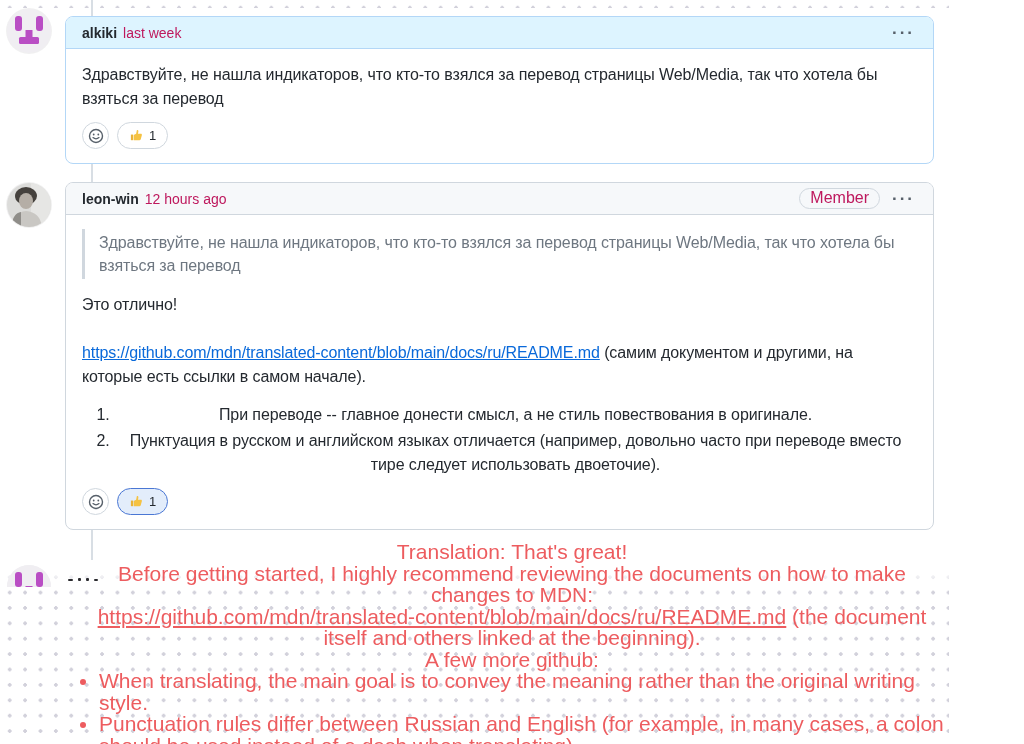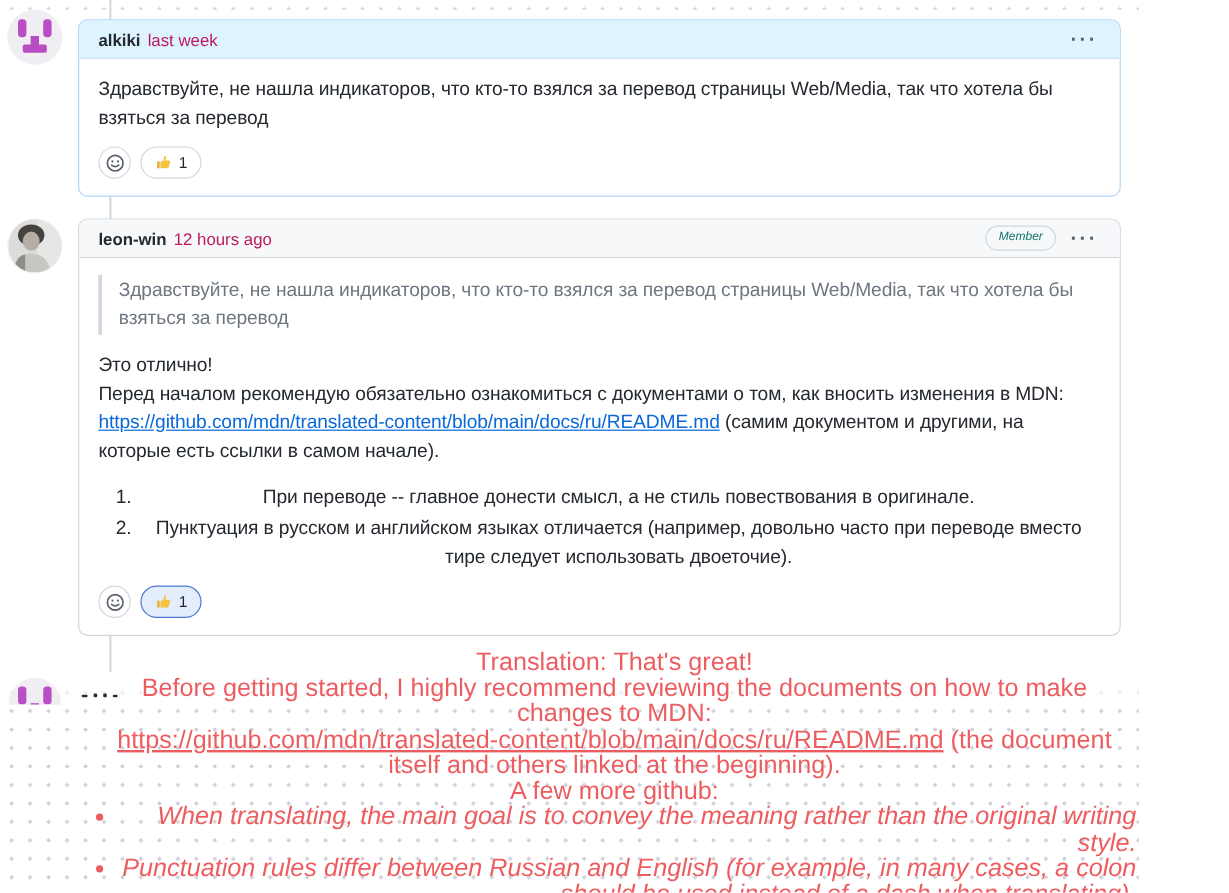--- a/index.html
+++ b/index.html
@@ -34,21 +34,21 @@
   #comment-2 { top:182px; }
 
   .comment-header { display:flex; align-items:center; height:32px; padding:0 16px;
                     border-bottom:1px solid #d0d7de; border-radius:7px 7px 0 0;
                     background:#f6f8fa; font-size:14px; color:#6e7781; }
   #comment-1 .comment-header { background:#ddf4ff; border-bottom-color:#b3d7f7; }
   .author { font-weight:700; color:#24292f; margin-right:6px; text-decoration:none; }
   .timestamp { color:#be185d; text-decoration:none; }
   .header-spacer { flex:1; }
   .member-badge { border:1px solid #d0d7de; border-radius:999px; padding:1px 10px 2px;
-                  font-size:10px; color:#0f766e; background:transparent; margin-right:10px; line-height:16px;font-style:italic; }
+                  font-size:16px; color:#be185d; background:transparent; margin-right:10px; line-height:16px; }
   .kebab { border:none; background:transparent; color:#57606a; font-size:17px; font-weight:700;
            letter-spacing:2px; cursor:pointer; line-height:10px; padding:4px 2px; }
 
   .comment-body { padding:14px 16px 14px; font-size:16px; line-height:24px; letter-spacing:-0.1px; color:#24292f; }
 
   blockquote { border-left:3px solid #d0d7de; padding:2px 0 2px 14px; margin:0 0 14px 0;
                color:#6e7781; line-height:23px; }
 
   .body-link { color:#0969da; text-decoration:underline; }
 
@@ -67,21 +67,21 @@
   .specks { position:absolute; left:68px; top:578px; z-index:2; display:flex; gap:5px; align-items:flex-end; }
   .specks span { display:block; width:3px; height:3px; background:#2b2b2f; border-radius:1px; }
   .specks span:nth-child(1) { width:5px; height:2px; }
   .specks span:nth-child(4) { width:4px; height:2px; }
 
   .translation-overlay { position:absolute; left:77px; top:541px; width:870px; z-index:5;
                          text-align:center; color:#ed5c5f; font-size:21px; line-height:21.5px; }
   .translation-overlay p { margin:0; }
   .translation-link { color:#ed5c5f; text-decoration:underline; }
   .translation-overlay ul { list-style:disc outside; margin:0 0 0 22px; padding:0; }
-  .translation-overlay li { text-align:right;font-style:italic; }
+  .translation-overlay li { text-align:left; }
   .translation-overlay li::marker { color:#ed5c5f; }
 </style>
 </head>
 <body>
 
 <div id="app">
 
   <div class="white-panel"></div>
   <div class="white-fade"></div>
   <div class="timeline-line"></div>
@@ -143,21 +143,21 @@
       <a class="author">leon-win</a>
       <a class="timestamp">12 hours ago</a>
       <span class="header-spacer"></span>
       <span class="member-badge">Member</span>
       <button class="kebab">···</button>
     </div>
     <div class="comment-body">
       <blockquote>Здравствуйте, не нашла индикаторов, что кто-то взялся за перевод страницы Web/Media, так что хотела бы взяться за перевод</blockquote>
       <p>
         <span>Это отлично!</span><br>
-        <span>Перед началом рекомендую обязательно ознакомиться с документами о том, как вносить изменения в MDN:</span><br>
+        <br>
         <a class="body-link">https://github.com/mdn/translated-content/blob/main/docs/ru/README.md</a><span> (самим документом и другими, на которые есть ссылки в самом начале).</span><br>
       </p>
       <ol class="comment-list">
         <li>При переводе -- главное донести смысл, а не стиль повествования в оригинале.</li>
         <li>Пунктуация в русском и английском языках отличается (например, довольно часто при переводе вместо тире следует использовать двоеточие).</li>
       </ol>
       <div class="reactions">
         <button class="reaction-smiley">
           <svg width="16" height="16" viewBox="0 0 16 16">
             <circle cx="8" cy="8" r="6.5" fill="none" stroke="#57606a" stroke-width="1.4"></circle>

